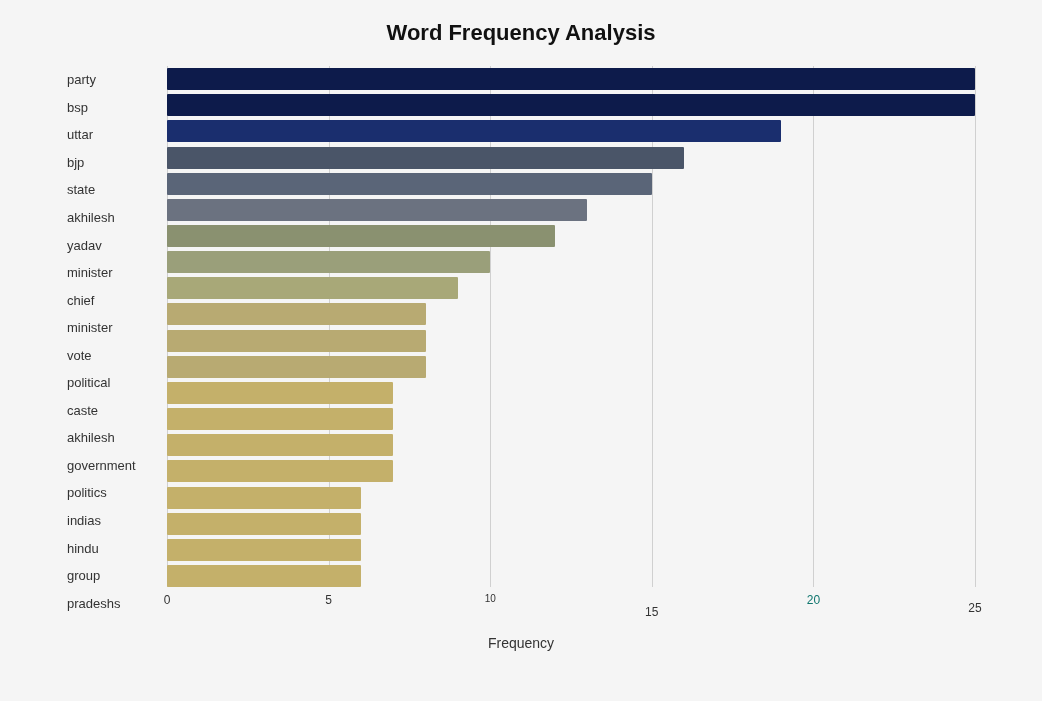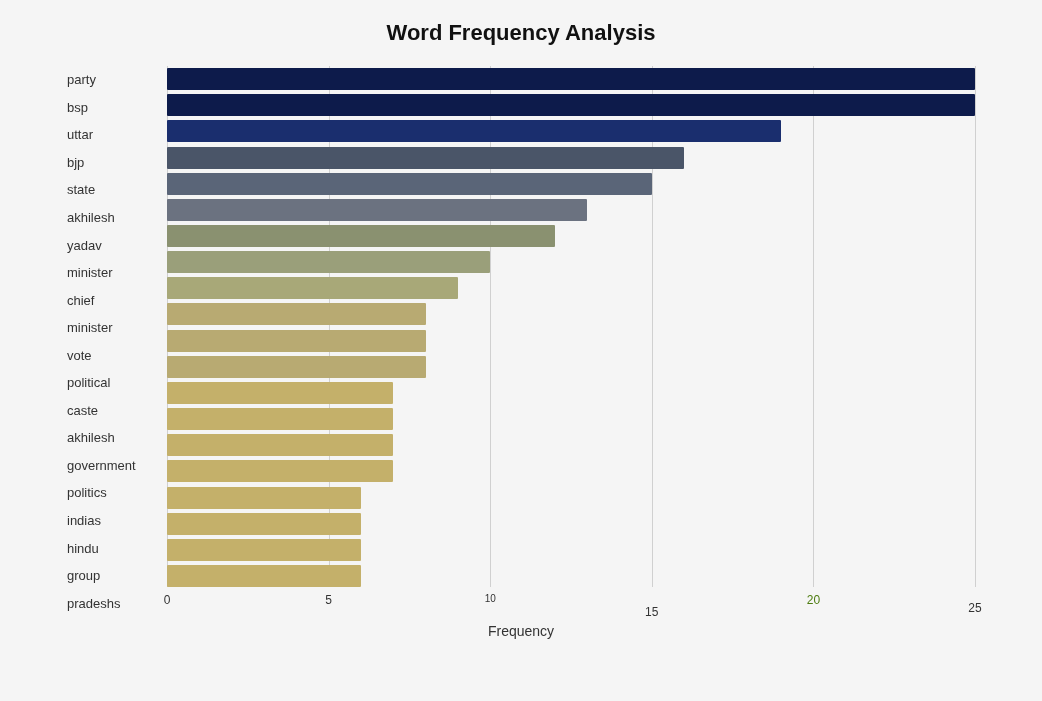--- a/index.html
+++ b/index.html
@@ -59,21 +59,21 @@
       z-index: 2;
     }
     .bar {
       height: 22px;
       border-radius: 1px;
     }
     .bottom-label {
       text-align: center;
       font-size: 14px;
       color: #333;
-      margin-top: 6px;
+      margin-top: 18px;
     }
   </style>
 </head>
 <body>
 
 <div class="chart-container">
   <div class="chart-title">Word Frequency Analysis</div>
   <div class="chart-area">
     <div class="y-axis" id="y-axis">
         <div class="y-label">party</div>
@@ -165,19 +165,19 @@
           <div class="bar" style="width: 24%; background-color: rgb(196, 176, 106);"></div>
         </div>
         <div class="bar-row">
           <div class="bar" style="width: 24%; background-color: rgb(196, 176, 106);"></div>
         </div>
         <div style="position: relative; height: 28px; z-index: 2;">
           <div style="position: absolute; left: 0%; transform: translateX(-50%); font-size: 12px; color: rgb(51, 51, 51); top: 4px;">0</div>
           <div style="position: absolute; left: 20%; transform: translateX(-50%); font-size: 12px; color: rgb(51, 51, 51); top: 4px;">5</div>
           <div style="position: absolute; left: 40%; transform: translateX(-50%); font-size: 10px; color: rgb(51, 51, 51); top: 4px;">10</div>
           <div style="position: absolute; left: 60%; transform: translateX(-50%); font-size: 12px; color: rgb(51, 51, 51); top: 16px;">15</div>
-          <div style="position: absolute; left: 80%; transform: translateX(-50%); font-size: 12px; color: #4d7c0f; top: 4px; text-align: center;">20</div>
+          <div style="position: absolute; left: 80%; transform: translateX(-50%); font-size: 12px; color: #0f766e; top: 4px; text-align: center;">20</div>
           <div style="position: absolute; left: 100%; transform: translateX(-50%); font-size: 12px; color: rgb(51, 51, 51); top: 12px;">25</div>
         </div>
       </div>
   </div>
   <div class="bottom-label">Frequency</div>
 </div>
 
 </body></html>

